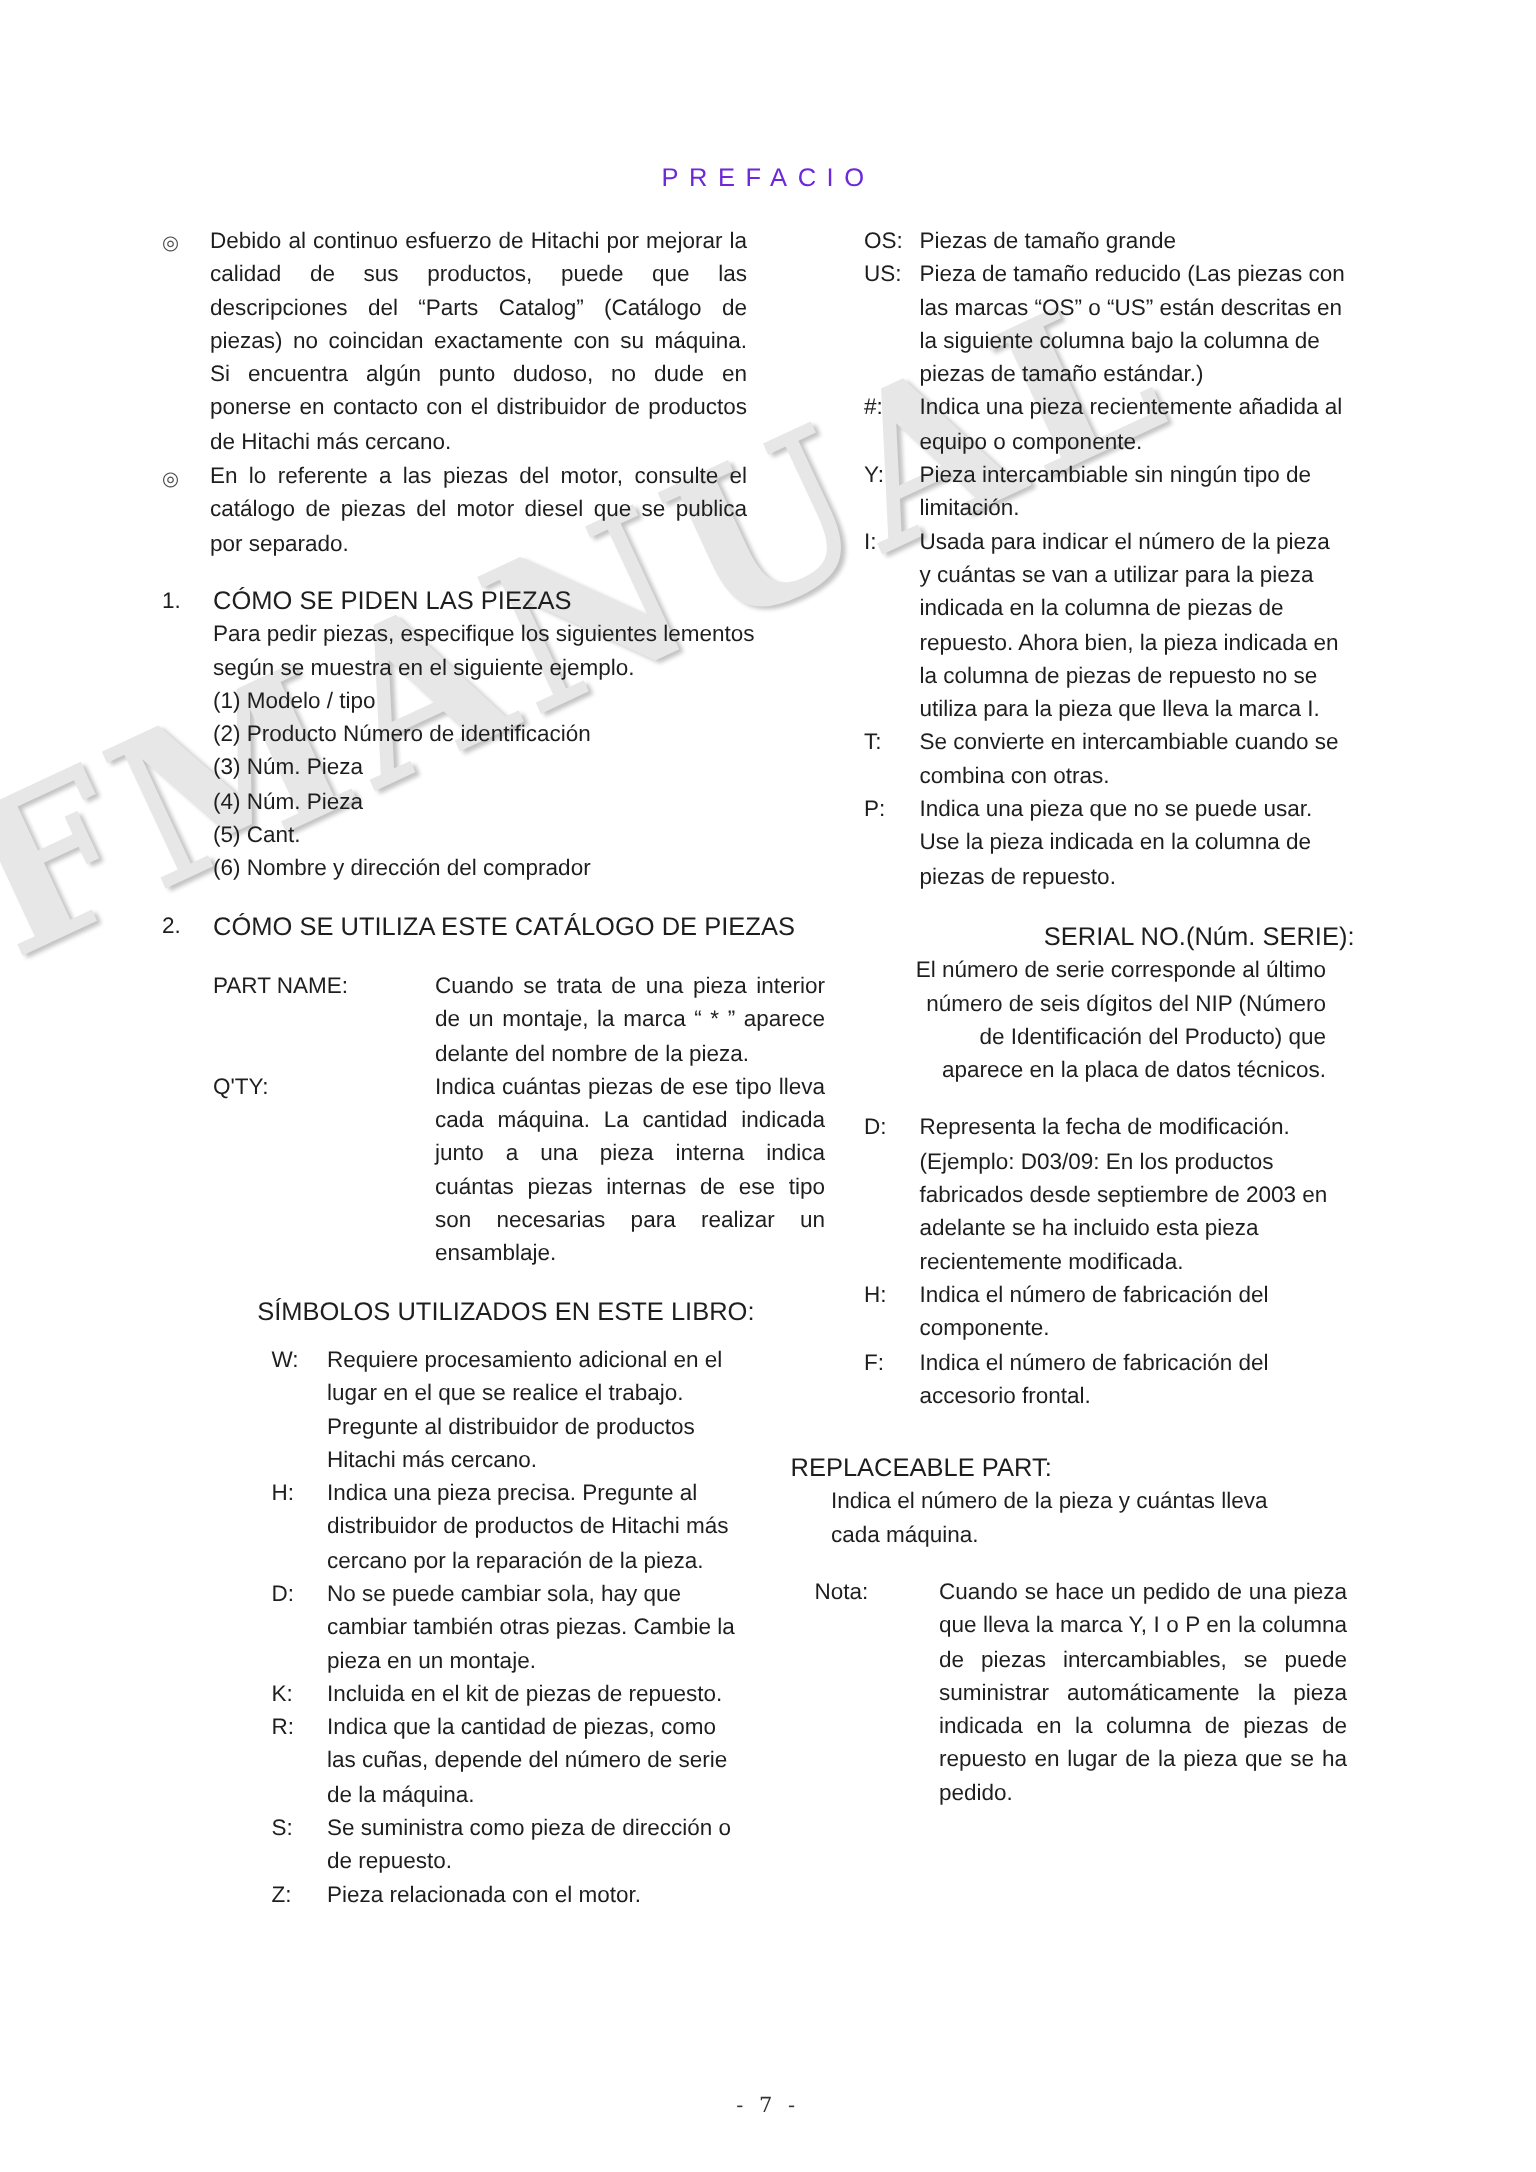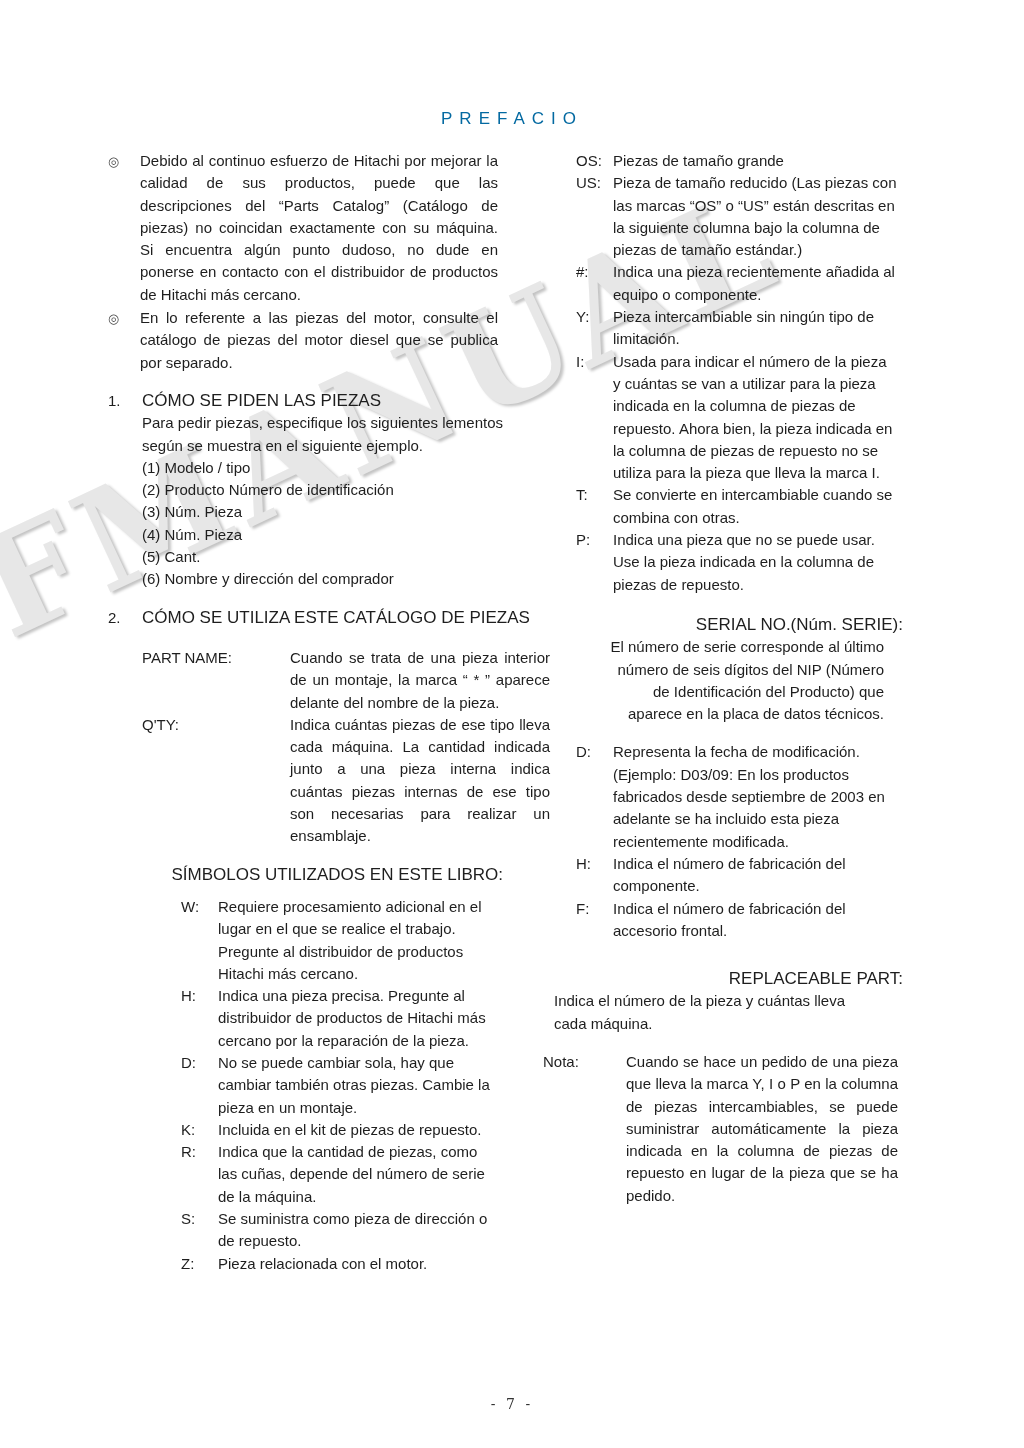--- a/index.html
+++ b/index.html
@@ -14,21 +14,21 @@
     font-size:138px;letter-spacing:8px;white-space:nowrap;
     color:#e7e7e7;
     text-shadow:2px 3px 3px #c3c3c3,-2px -2px 2px #ffffff;
     transform:rotate(-25deg);transform-origin:60px 160px;
     user-select:none;
   }
   .content{position:relative;z-index:1;}
   .title{
     position:absolute;top:108px;left:0;width:1024px;margin:0;
     text-align:center;font-size:17px;font-weight:normal;
-    letter-spacing:7px;color:#0369a1;
+    letter-spacing:7px;color:#6d28d9;
   }
   .col{position:absolute;top:150px;}
   .col-left{left:108px;width:395px;}
   .col-right{left:521px;width:382px;}
   .jst{text-align:justify;}
   p{margin:0;}
   h2,h3{margin:0;font-size:17px;font-weight:normal;}
   
   .bullet-row{display:flex;margin-bottom:1px;}
   .bullet-mark{width:32px;flex:0 0 32px;font-size:13px;color:#4a4a4a;padding-top:1px;}
@@ -50,21 +50,21 @@
   .symtext{width:272px;flex:0 0 272px;}
   
   .rsymrow{display:flex;padding-left:55px;}
   .rkey{width:37px;flex:0 0 37px;}
   .rtext{width:285px;flex:0 0 285px;}
   .serial{margin-top:18px;text-align:right;}
   .serial-heading{margin-left:8px;}
   .serial-text{margin-left:88px;width:275px;}
   .dhf{margin-top:16px;}
   .replaceable{margin-top:26px;}
-  .replaceable-heading{margin-left:6px;text-align:right;}
+  .replaceable-heading{margin-left:6px;}
   .replaceable-text{margin-left:33px;width:325px;}
   .note-row{display:flex;padding-left:22px;margin-top:16px;}
   .note-label{width:83px;flex:0 0 83px;}
   .note-text{width:272px;flex:0 0 272px;}
   .page-number{
     position:absolute;left:0;top:1393px;width:1024px;text-align:center;
     font-family:"DejaVu Serif", serif;font-size:14px;color:#333;
     letter-spacing:3px;
   }
 </style>

